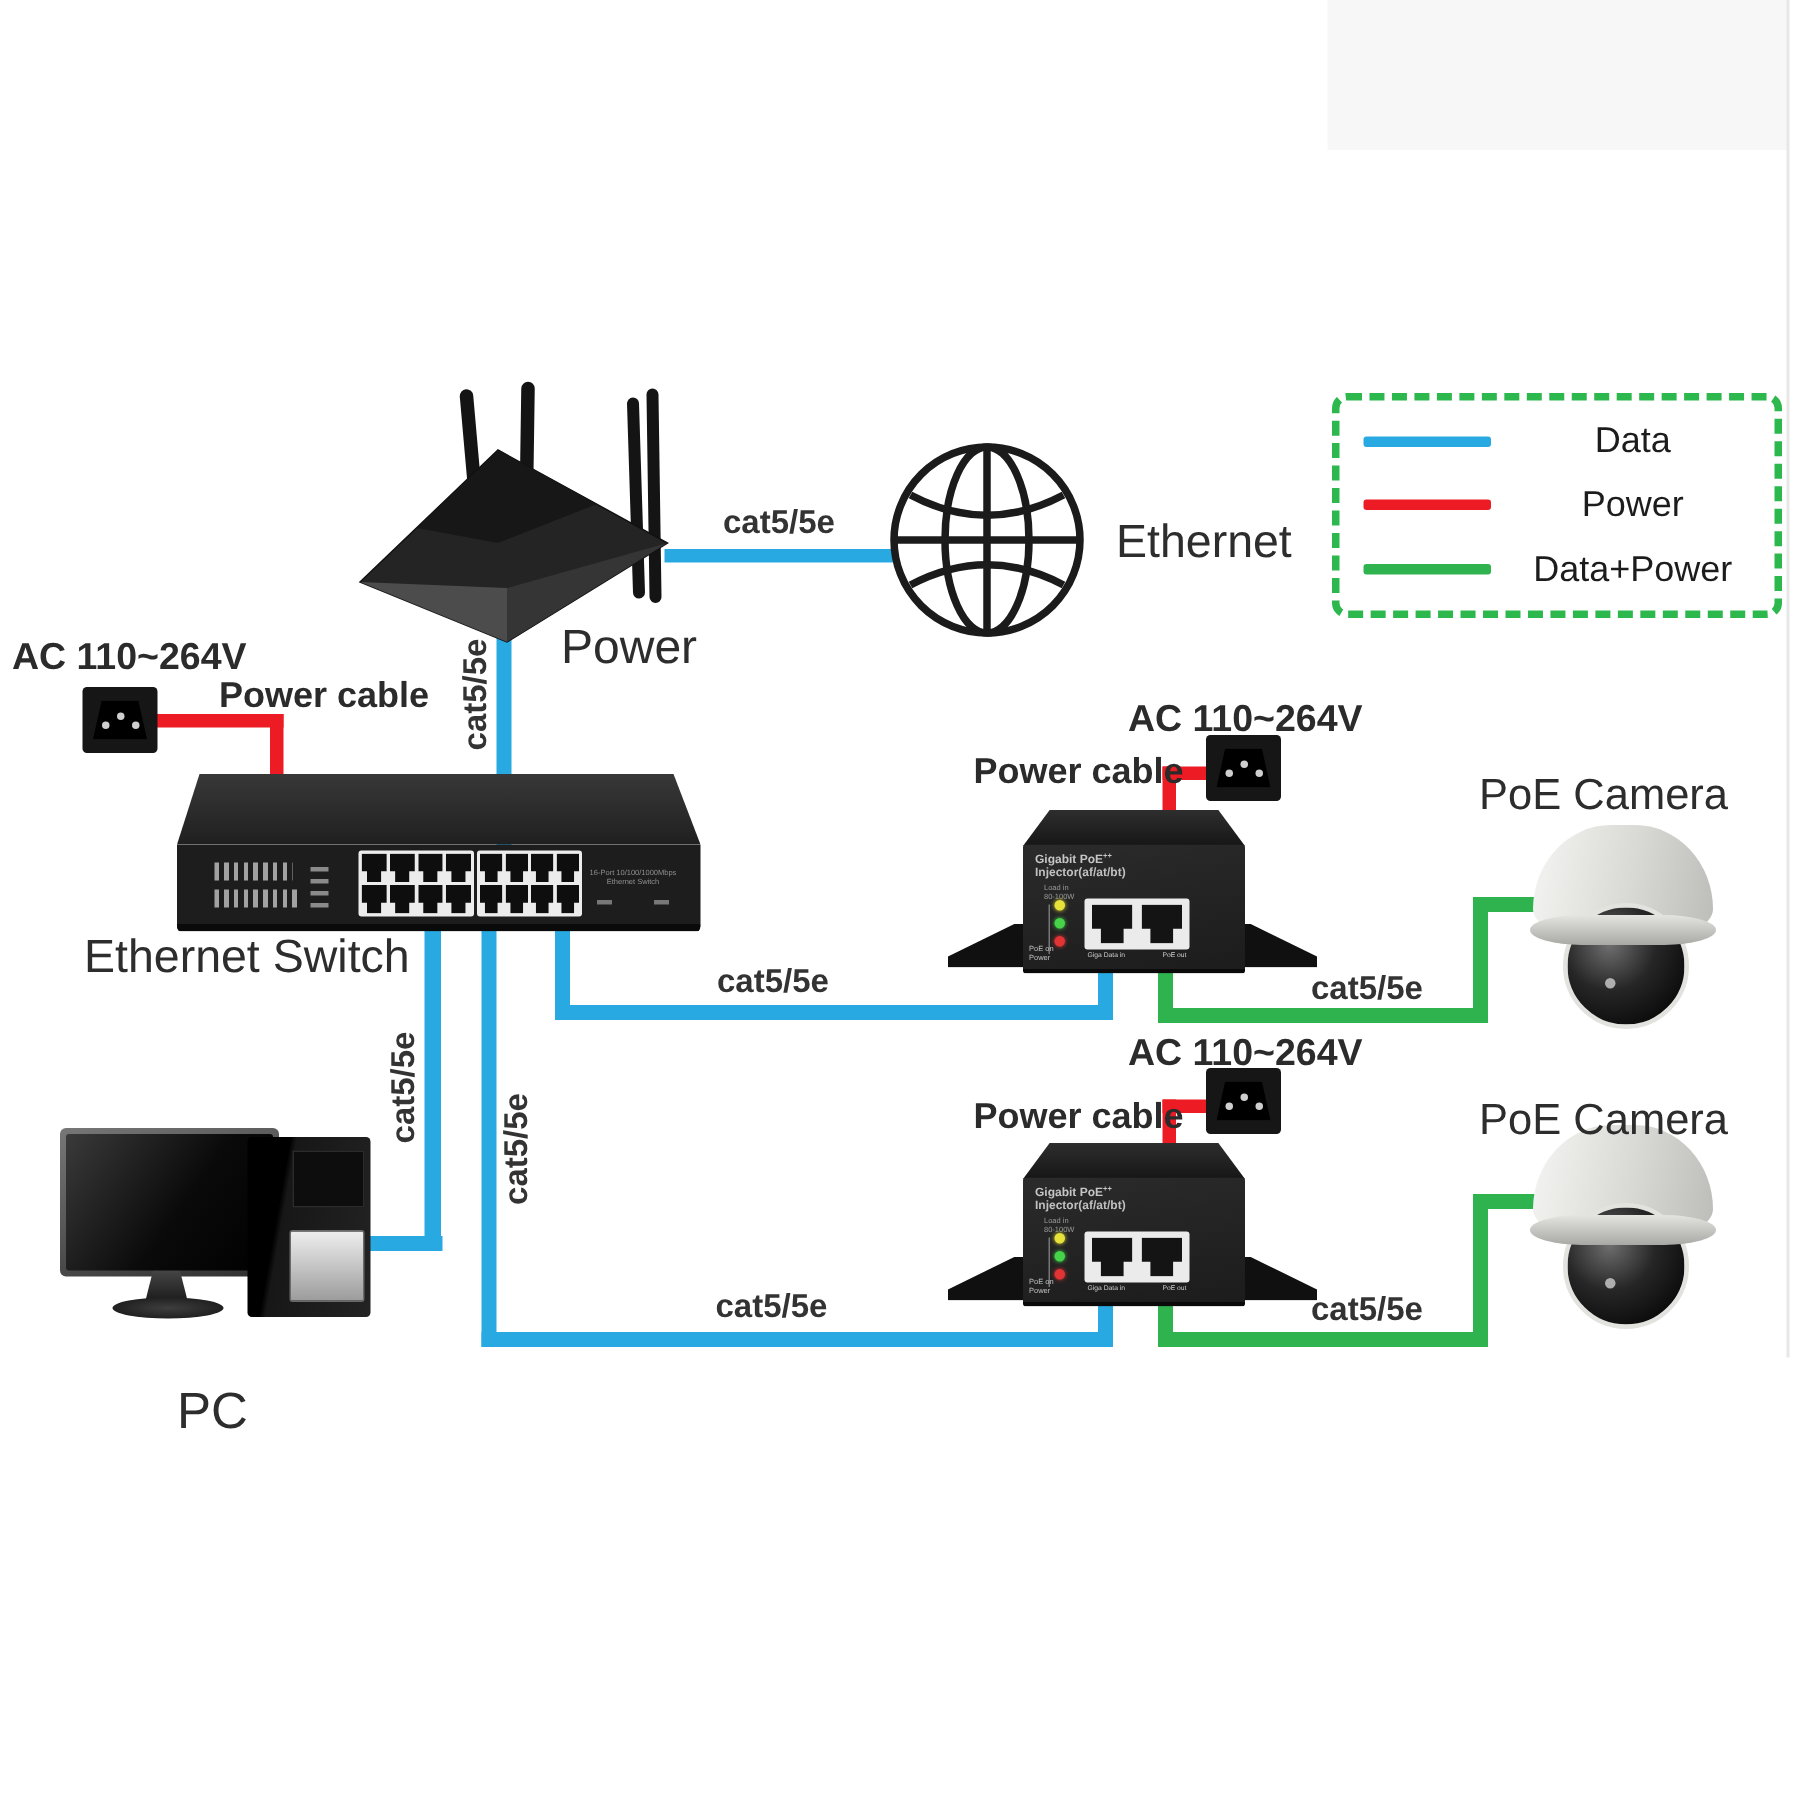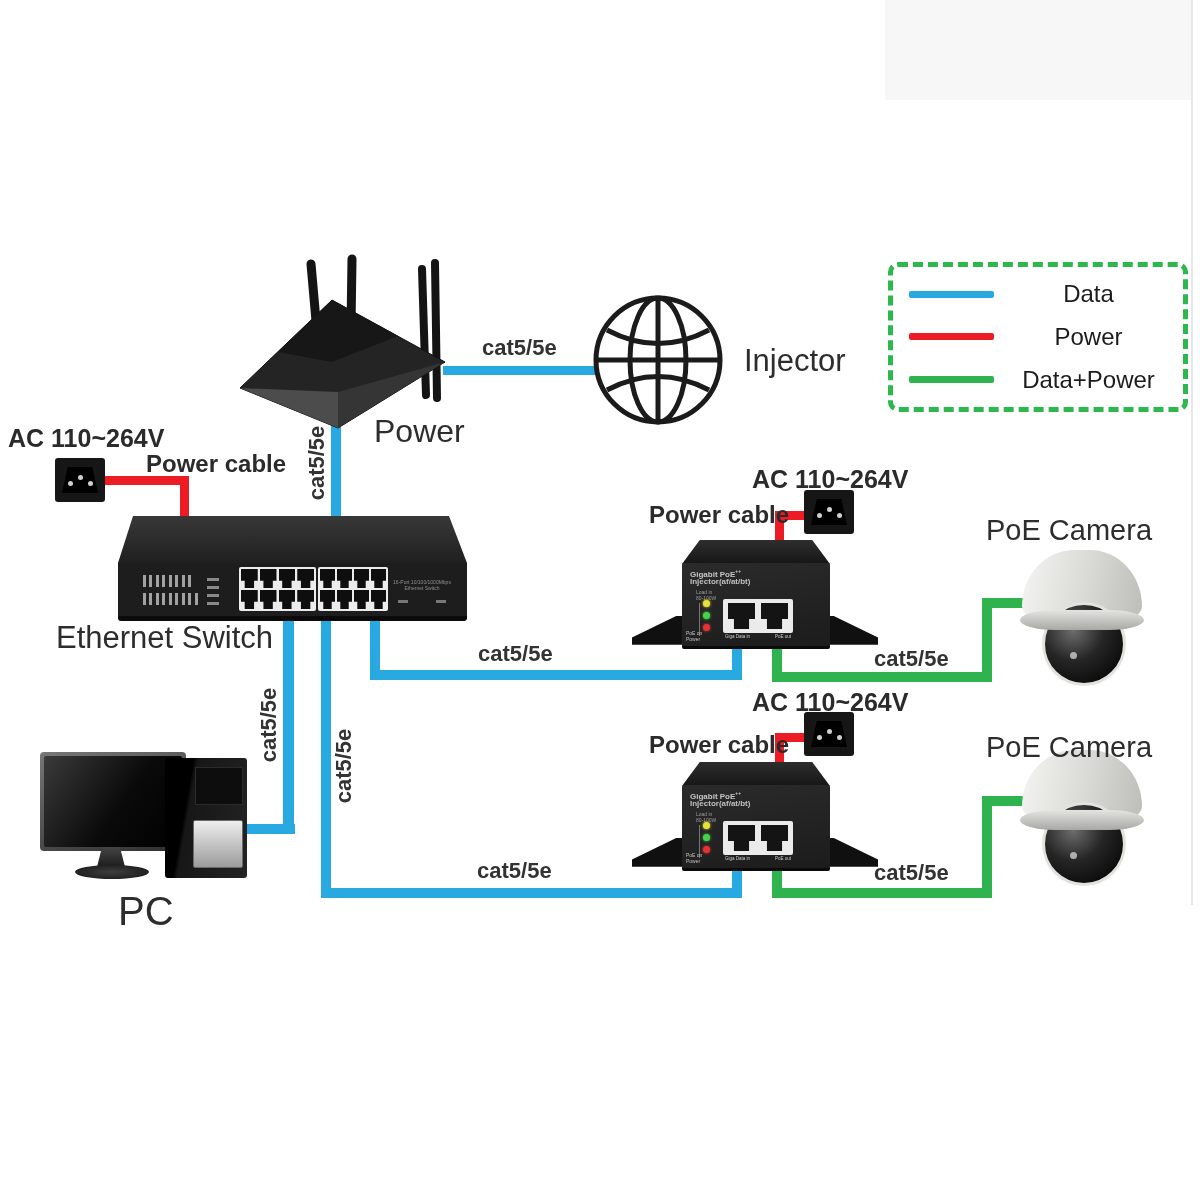--- a/index.html
+++ b/index.html
@@ -170,21 +170,21 @@
   <div class="lbl lbl-dev" style="left:374px;top:413px;font-size:32px">Power</div>
 
   <svg class="abs" style="left:588px;top:290px" width="140" height="140">
     <circle cx="70" cy="70" r="62" fill="#fff" stroke="#1b1b1b" stroke-width="5"></circle>
     <ellipse cx="70" cy="70" rx="28" ry="62" fill="none" stroke="#1b1b1b" stroke-width="5"></ellipse>
     <line x1="8" y1="70" x2="132" y2="70" stroke="#1b1b1b" stroke-width="5"></line>
     <line x1="70" y1="8" x2="70" y2="132" stroke="#1b1b1b" stroke-width="5"></line>
     <path d="M 19,40 Q 70,67 121,40" fill="none" stroke="#1b1b1b" stroke-width="5"></path>
     <path d="M 19,100 Q 70,73 121,100" fill="none" stroke="#1b1b1b" stroke-width="5"></path>
   </svg>
-  <div class="lbl lbl-dev" style="left:744px;top:343px;font-size:31px">Injector</div>
+  <div class="lbl lbl-dev" style="left:744px;top:343px;font-size:31px">Ethernet</div>
 
   <div class="abs socket" style="left:55px;top:458px">
     <div class="socket-inner"></div>
     <span class="pin" style="left:13px;top:23px"></span>
     <span class="pin" style="left:23px;top:17px"></span>
     <span class="pin" style="left:33px;top:23px"></span>
   </div>
   <div class="lbl lbl-ac" style="left:8px;top:424px">AC 110~264V</div>
   <div class="lbl lbl-pw" style="left:146px;top:450px">Power cable</div>
 
@@ -230,21 +230,21 @@
     <div class="monitor">
       <div class="screen"></div>
     </div>
     <div class="stand"></div>
     <div class="base"></div>
     <div class="tower">
       <div class="tower-vent"></div>
       <div class="tower-panel"></div>
     </div>
   </div>
-  <div class="lbl lbl-dev" style="left:118px;top:889px;font-size:40px">PC</div>
+  <div class="lbl lbl-dev" style="left:118px;top:922px;font-size:34px">PC</div>
 
   <div class="abs injector" style="left:630px;top:528px">
     <div class="inj-flange l"></div>
     <div class="inj-flange r"></div>
     <div class="inj-top"></div>
     <div class="inj-body">
       <div class="inj-title"><span>Gigabit PoE</span><sup>++</sup></div>
       <div class="inj-sub">Injector(af/at/bt)</div>
       <div class="inj-load">
         <div>Load in</div>

